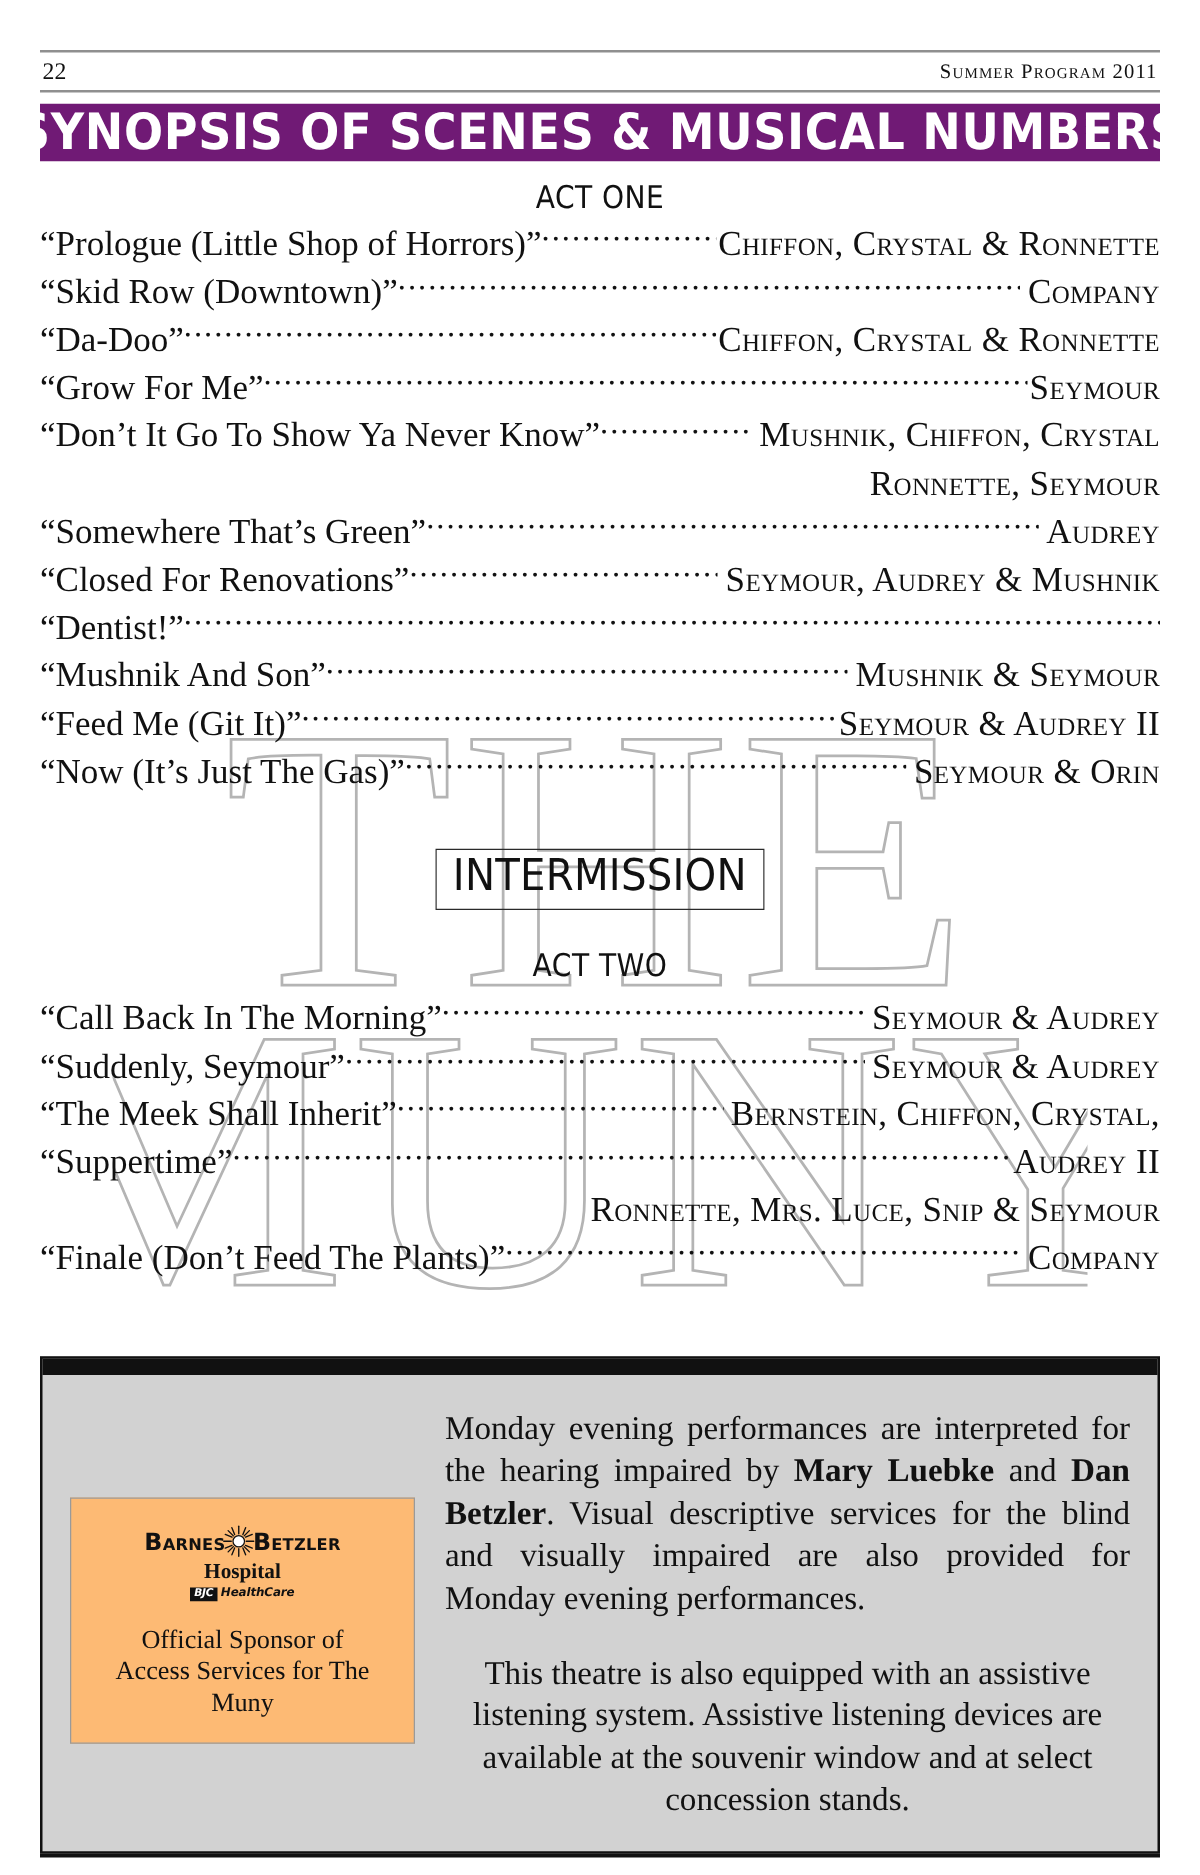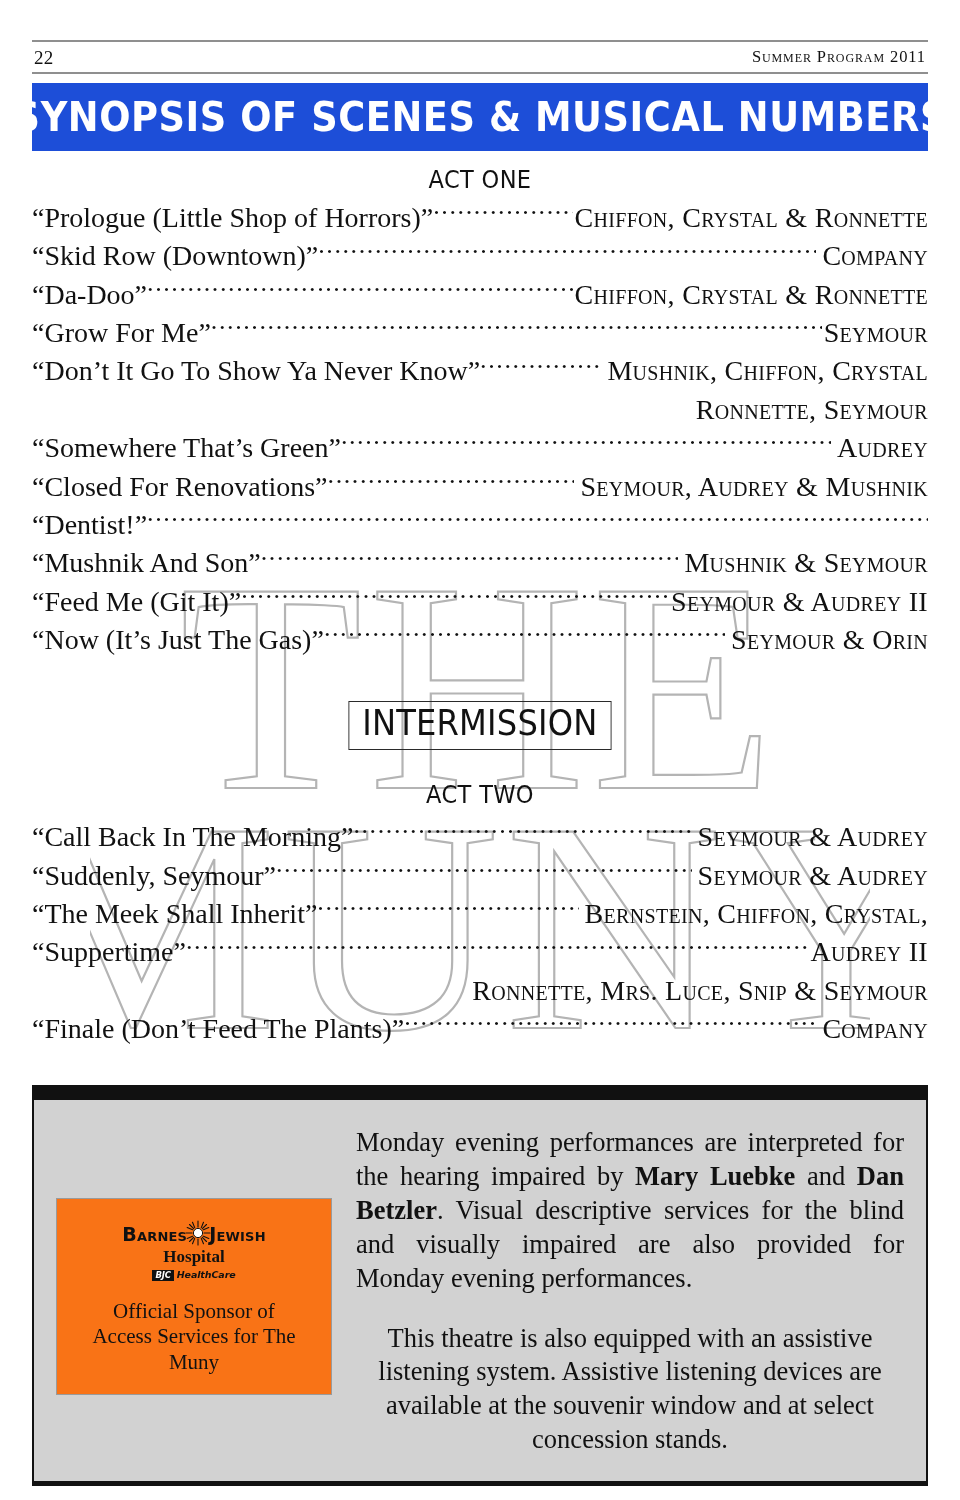--- a/index.html
+++ b/index.html
@@ -45,22 +45,22 @@
     font-size: 16.5px;
     font-variant: small-caps;
     letter-spacing: 0.9px;
     padding-right: 2px;
     line-height: 1;
   }
 
   
   .banner {
     margin-top: 9px;
-    background: #1d4ed8;
-    height: 68px;
+    background: #701a75;
+    height: 46px;
     display: flex;
     align-items: center;
     justify-content: center;
   }
   .banner-title {
     color: #ffffff;
     font-family: "DejaVu Sans", "Liberation Sans", sans-serif;
     font-size: 40px;
     font-weight: 700;
     letter-spacing: 0.6px;
@@ -185,21 +185,21 @@
     background: #111111;
   }
   .access-inner {
     display: flex;
     align-items: flex-start;
     padding: 22px 22px 24px 22px;
     gap: 24px;
   }
   .sponsor-card {
     flex: 0 0 276px;
-    background: #f97316;
+    background: #fdba74;
     border: 1px solid #9a9a9a;
     margin-top: 76px;
     padding: 22px 10px 18px 10px;
     text-align: center;
   }
   .logo-line {
     display: flex;
     align-items: center;
     justify-content: center;
     font-family: "DejaVu Sans", "Liberation Sans", sans-serif;
@@ -442,21 +442,21 @@
                 <line x1="18.5" y1="2.2" x2="16.3" y2="7.6"></line>
                 <line x1="9.7" y1="18.4" x2="7.5" y2="23.8"></line>
                 <line x1="2.2" y1="7.5" x2="7.6" y2="9.7"></line>
                 <line x1="18.4" y1="16.3" x2="23.8" y2="18.5"></line>
                 <line x1="2.2" y1="18.5" x2="7.6" y2="16.3"></line>
                 <line x1="18.4" y1="9.7" x2="23.8" y2="7.5"></line>
               </g>
               <circle cx="13" cy="13" r="4.6" fill="#ffffff" stroke="#111" stroke-width="1"></circle>
             </svg>
           </span>
-          <span class="logo-word">Jewish</span>
+          <span class="logo-word">Betzler</span>
         </div>
         <div class="logo-sub">Hospital</div>
         <div class="logo-bjc">
           <span class="bjc-mark">BJC</span>
           <span class="bjc-word">HealthCare</span>
         </div>
         <div class="sponsor-caption">
           <div>Official Sponsor of</div>
           <div>Access Services for The Muny</div>
         </div>

